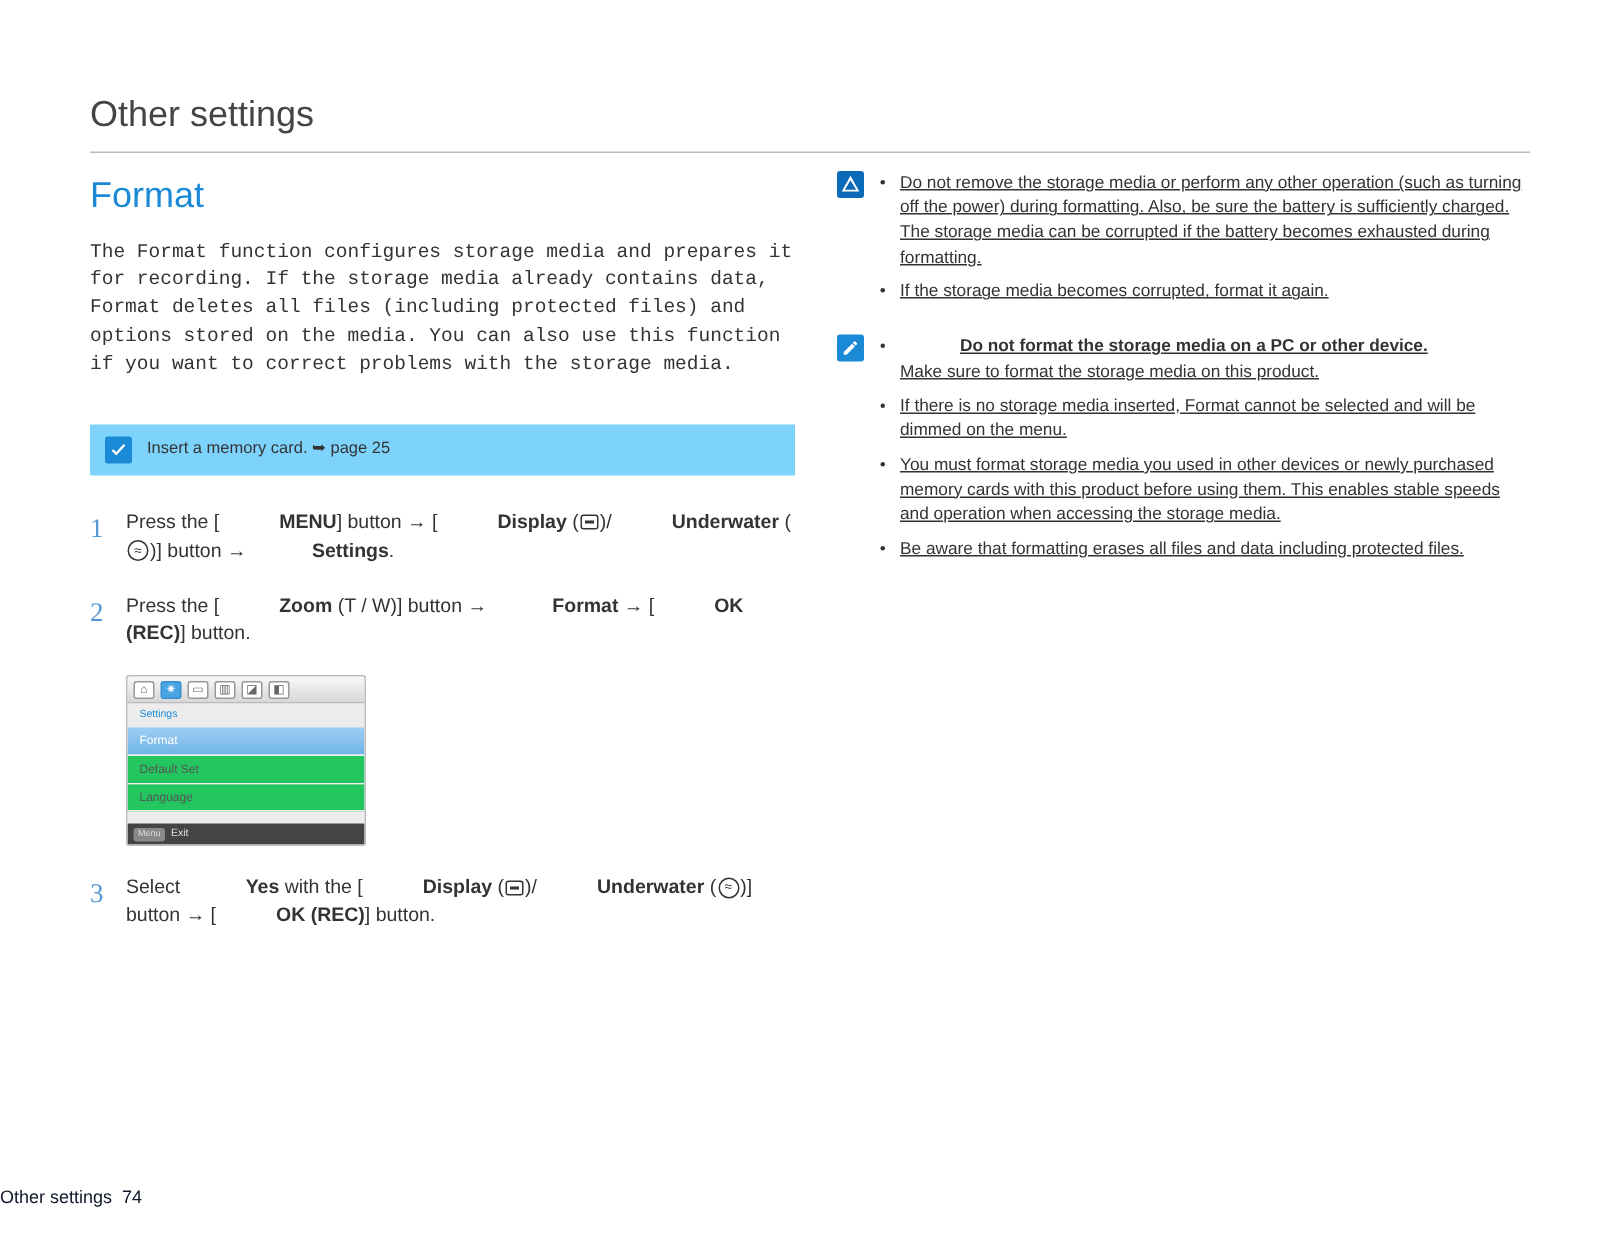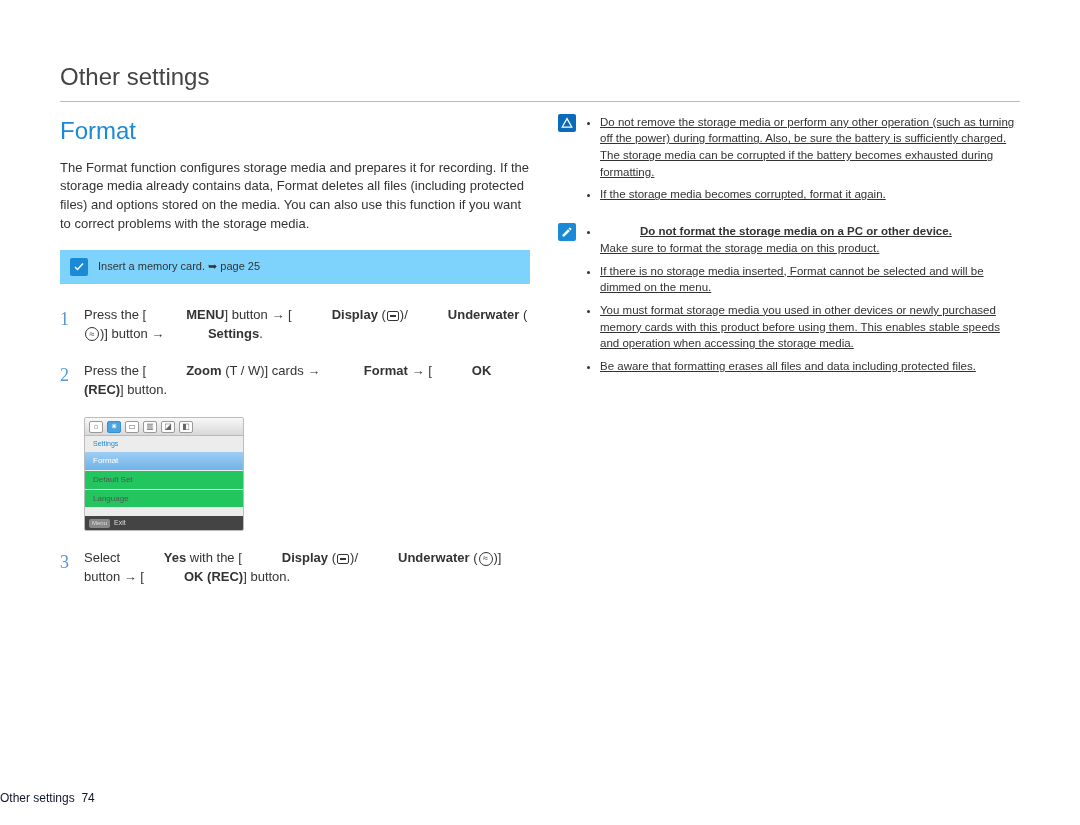--- a/index.html
+++ b/index.html
@@ -27,21 +27,21 @@
     font-weight: 400;
     color: #1b8ad6;
     margin-bottom: 10px;
   }
   .columns {
     display: flex;
     gap: 28px;
   }
   .col-left { width: 470px; }
   .col-right { flex: 1; text-decoration: underline; }
-  .intro { margin-bottom: 16px; }
+  .intro { margin-bottom: 30px; font-family: Liberation Mono, monospace; }
   .note-box {
     background: #7dd3fc;
     padding: 8px 10px;
     display: flex;
     align-items: center;
     gap: 10px;
     font-size: 11px;
     margin-bottom: 22px;
   }
   .icon-check {
@@ -179,21 +179,21 @@
       <div class="step-body">
         <span>Press the [</span><b>MENU</b><span>] button → [</span><b>Display</b>
         <span> (</span><span class="mini-icon"></span><span>)</span><span>/</span><b>Underwater</b>
         <span> (</span><span class="wave-icon">≈</span><span>)] button → </span><b>Settings</b><span>.</span>
       </div>
     </div>
 
     <div class="step">
       <div class="step-num">2</div>
       <div class="step-body">
-        <span>Press the [</span><b>Zoom</b><span> (T / W)] cards → </span><b>Format</b><span> → [</span><b>OK (REC)</b><span>] button.</span>
+        <span>Press the [</span><b>Zoom</b><span> (T / W)] button → </span><b>Format</b><span> → [</span><b>OK (REC)</b><span>] button.</span>
       </div>
     </div>
 
     <div class="screen-mock">
       <div class="screen-tabbar">
         <span class="tab-icon">⌂</span>
         <span class="tab-icon active">✷</span>
         <span class="tab-icon">▭</span>
         <span class="tab-icon">▥</span>
         <span class="tab-icon">◪</span>

